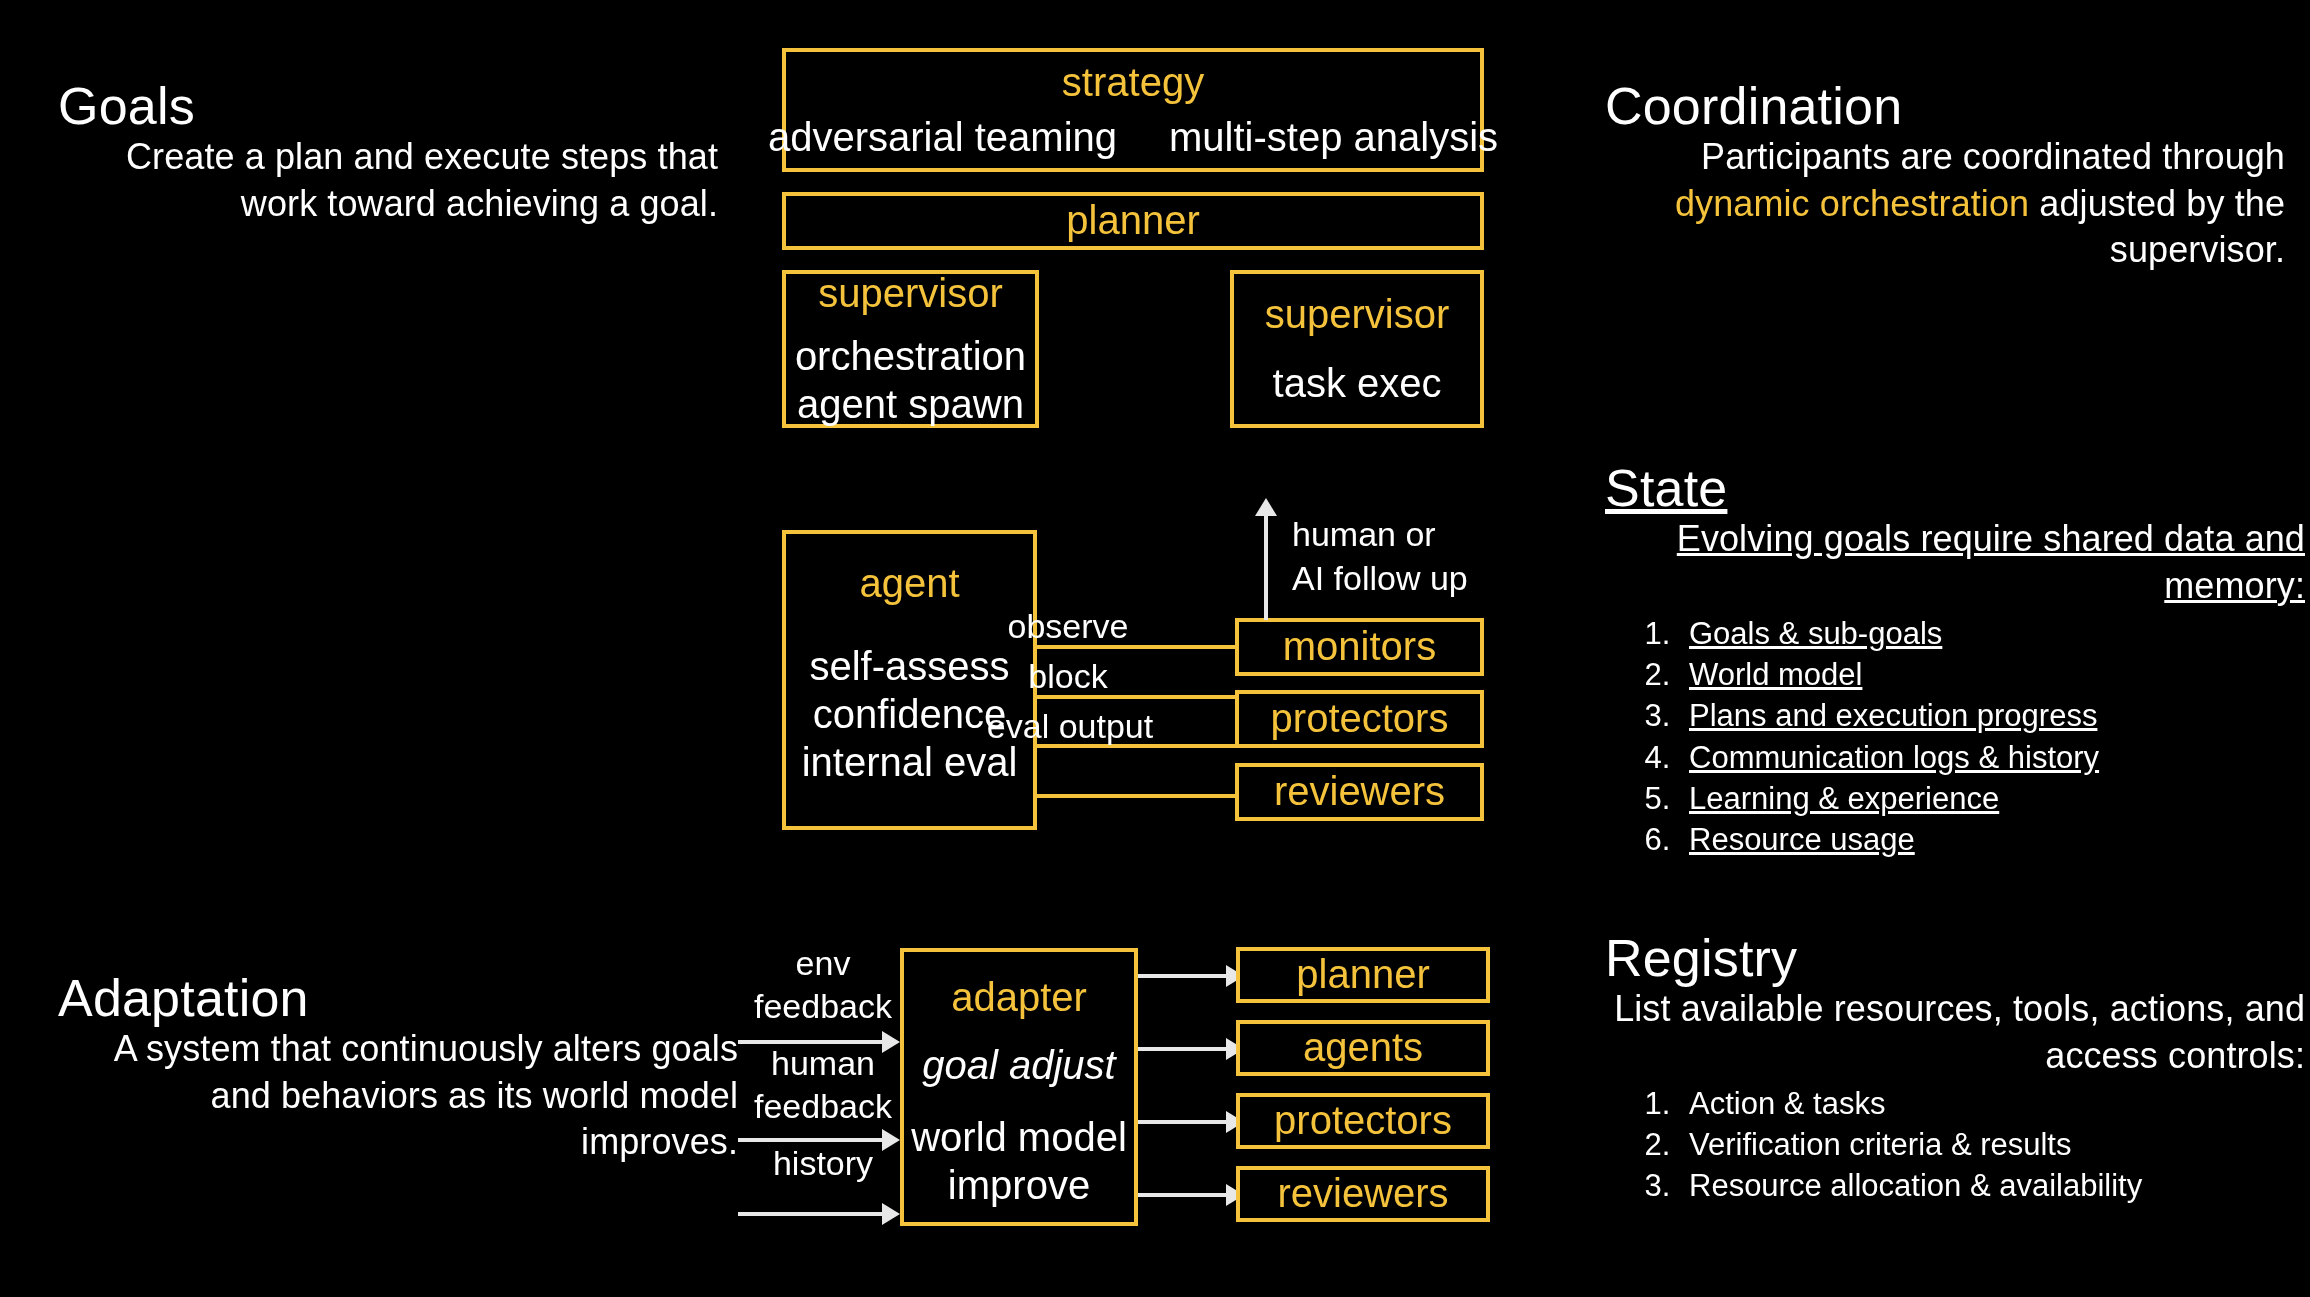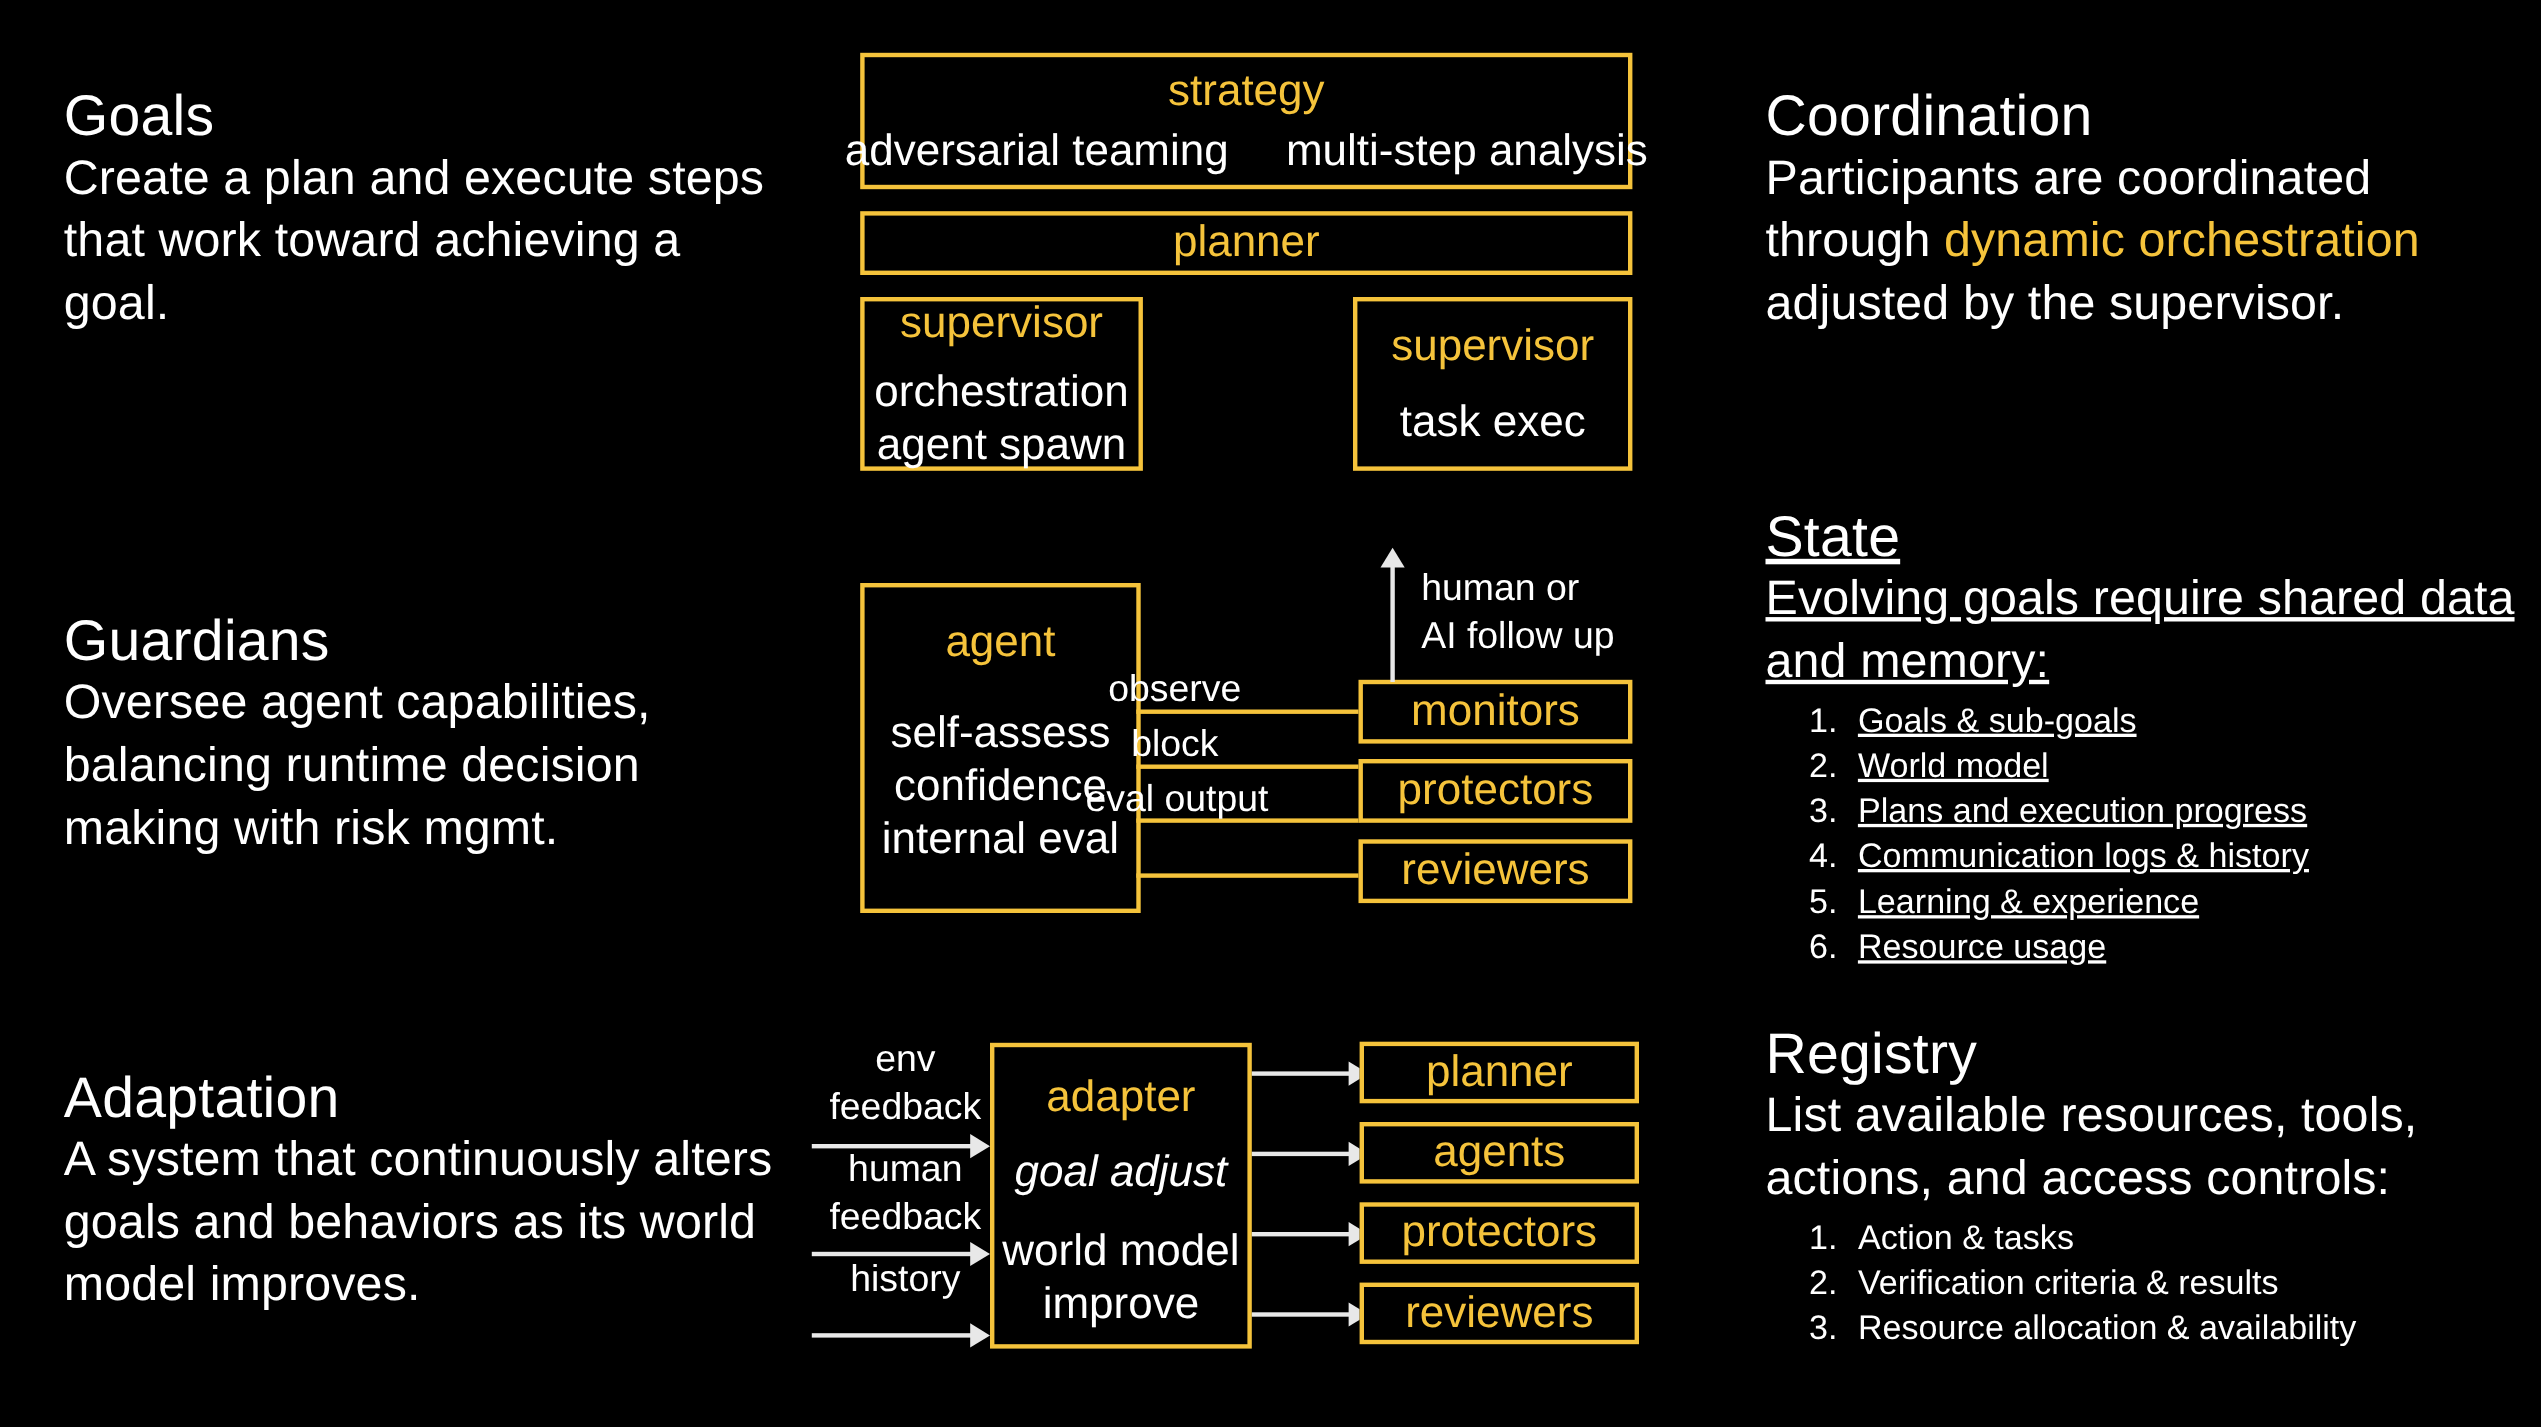--- a/index.html
+++ b/index.html
@@ -27,25 +27,26 @@
   .block { position: absolute; }
   .block-title {
     font-size: 52px;
     font-weight: 400;
     line-height: 1.08;
     color: #ffffff;
     letter-spacing: 0.2px;
     white-space: nowrap;
   }
   .block-body {
-    font-size: 44px;
+    font-size: 36px;
     font-weight: 400;
     line-height: 1.29;
     color: #ffffff;
     letter-spacing: 0.1px;
+    text-align: right;
   }
   .hl { color: #F5C33B; }
 
   ol.numlist {
     margin: 4px 0 0 0;
     padding-left: 74px;
     font-size: 31px;
     line-height: 1.33;
     color: #ffffff;
   }
@@ -116,24 +117,20 @@
 </head>
 <body>
 
 <div class="slide">
 
   <div class="block" style="left:58px; top:78px; width:660px;">
     <div class="block-title">Goals</div>
     <div class="block-body">Create a plan and execute steps that work toward achieving a goal.</div>
   </div>
 
-  <div class="block" style="left:58px; top:555px; width:660px;">
-    <div class="block-title">Guardians</div>
-    <div class="block-body">Oversee agent capabilities, balancing runtime decision making with risk mgmt.</div>
-  </div>
 
   <div class="block" style="left:58px; top:970px; width:680px;">
     <div class="block-title">Adaptation</div>
     <div class="block-body">A system that continuously alters goals and behaviors as its world model improves.</div>
   </div>
 
   <div class="block" style="left:1605px; top:78px; width:680px;">
     <div class="block-title">Coordination</div>
     <div class="block-body"><span>Participants are coordinated through </span><span class="hl">dynamic orchestration</span><span> adjusted by the supervisor.</span></div>
   </div>

